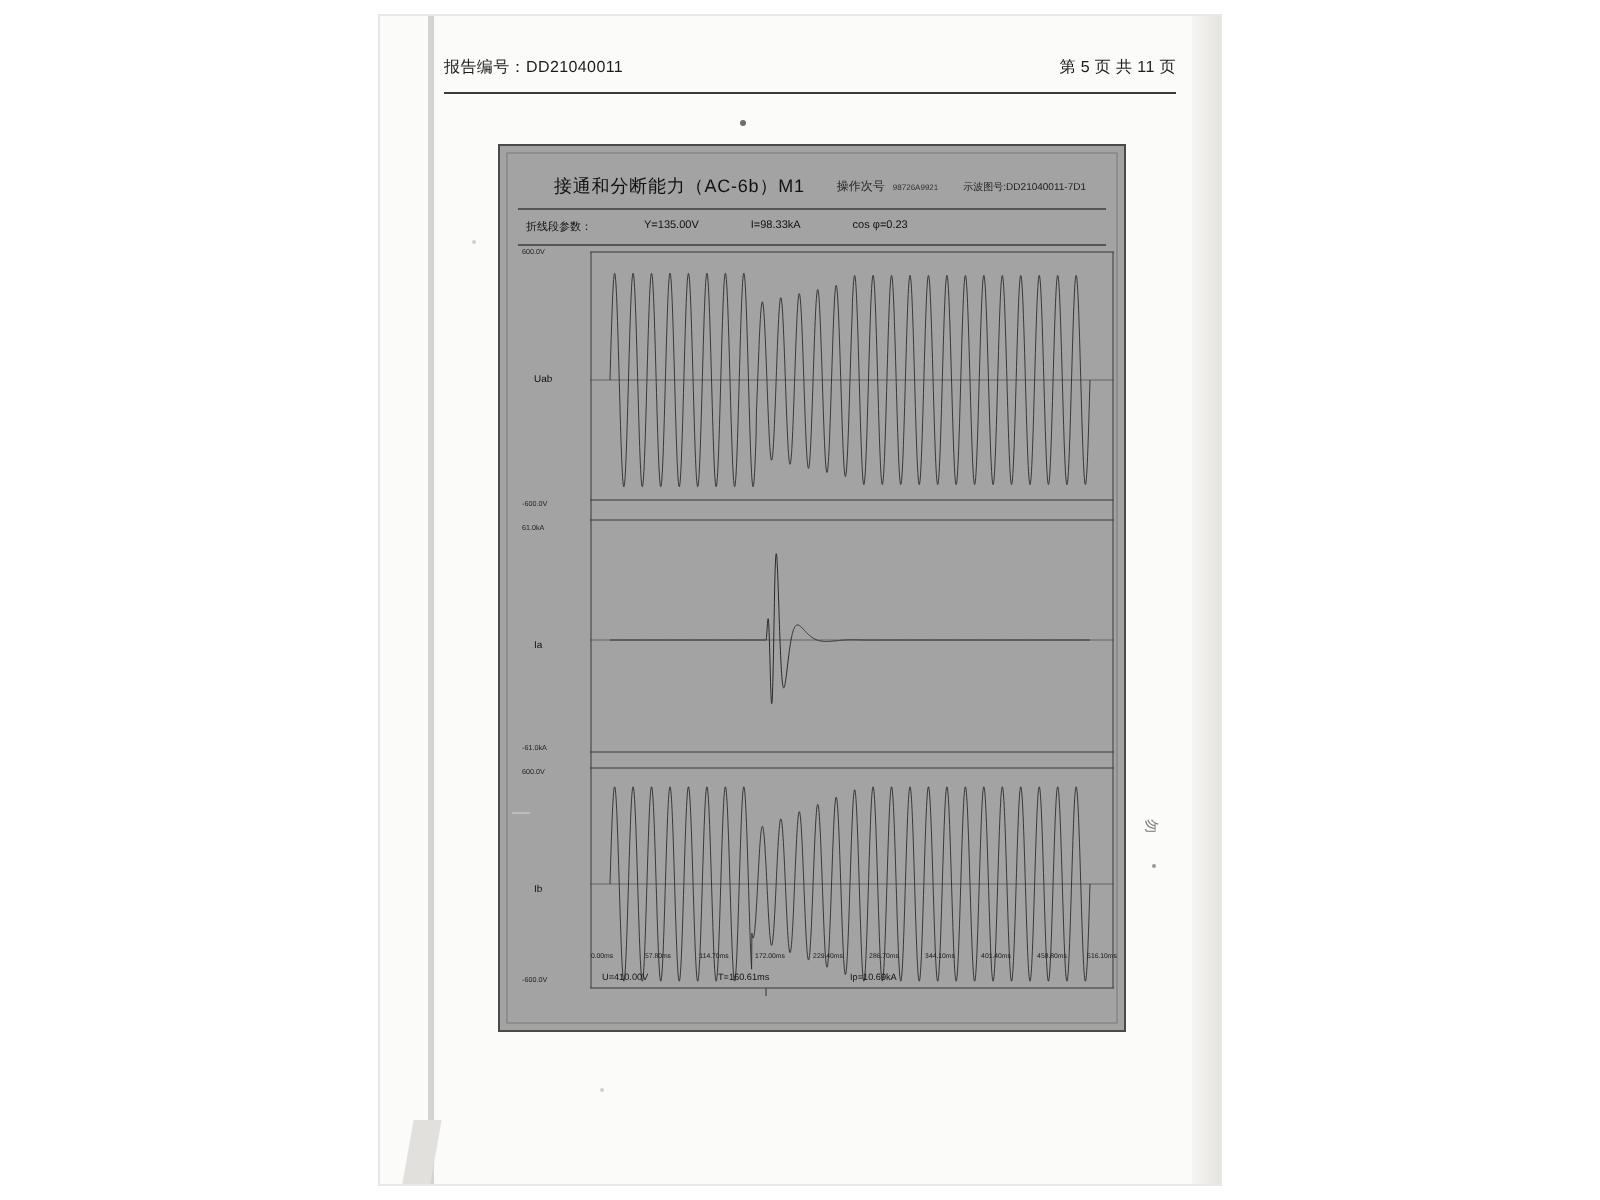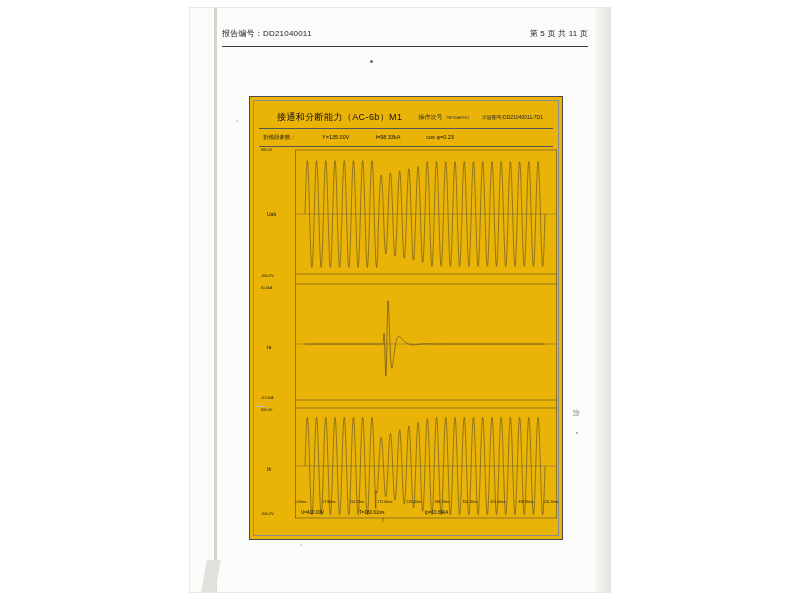--- a/index.html
+++ b/index.html
@@ -91,25 +91,25 @@
     width: 3px;
     height: 3px;
     border-radius: 50%;
     background: #6d6d6d;
   }
 
   
   .report {
     position: absolute;
     left: 249px;
-    top: 96px;
+    top: 72px;
     width: 312px;
     height: 442px;
     border: 1px solid #4a4a4a;
-    background: #eab308;
+    background: #a3a3a3;
   }
   .report-inner {
     position: absolute;
     left: 3px;
     top: 3px;
     right: 3px;
     bottom: 3px;
     border: 1px solid #8d8d8d;
   }
   .title-row {

